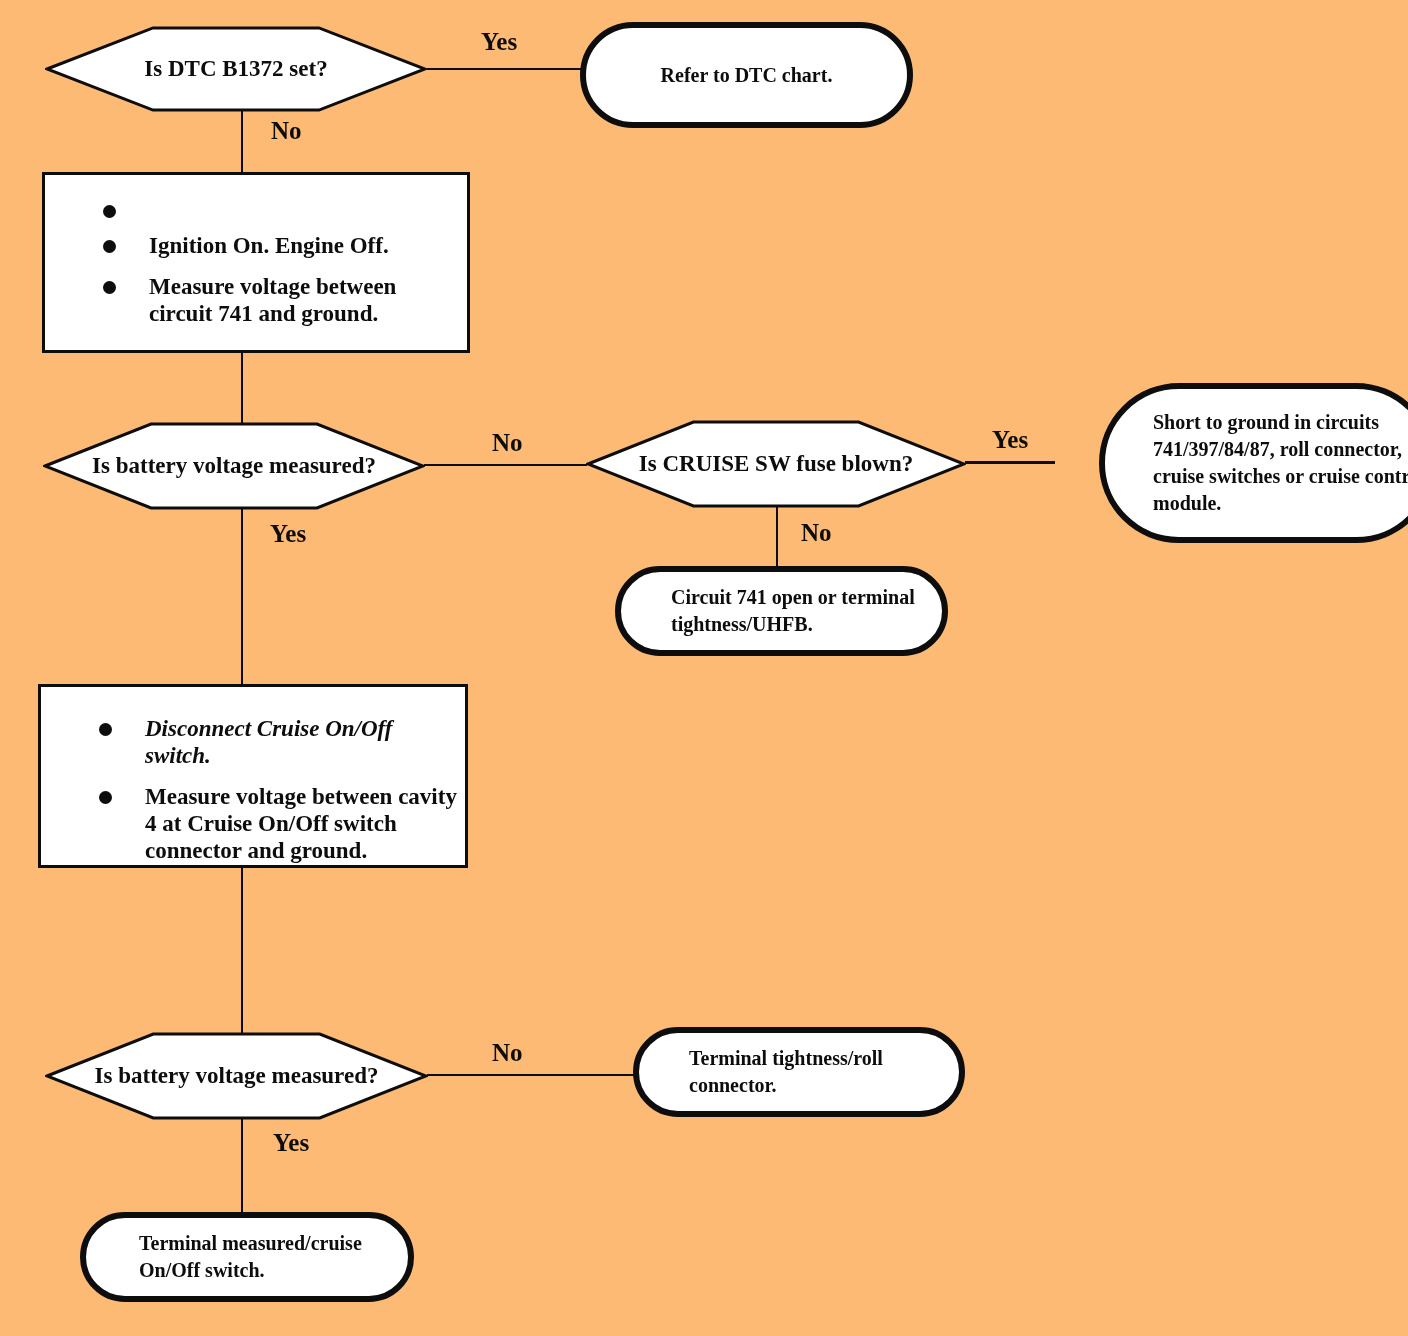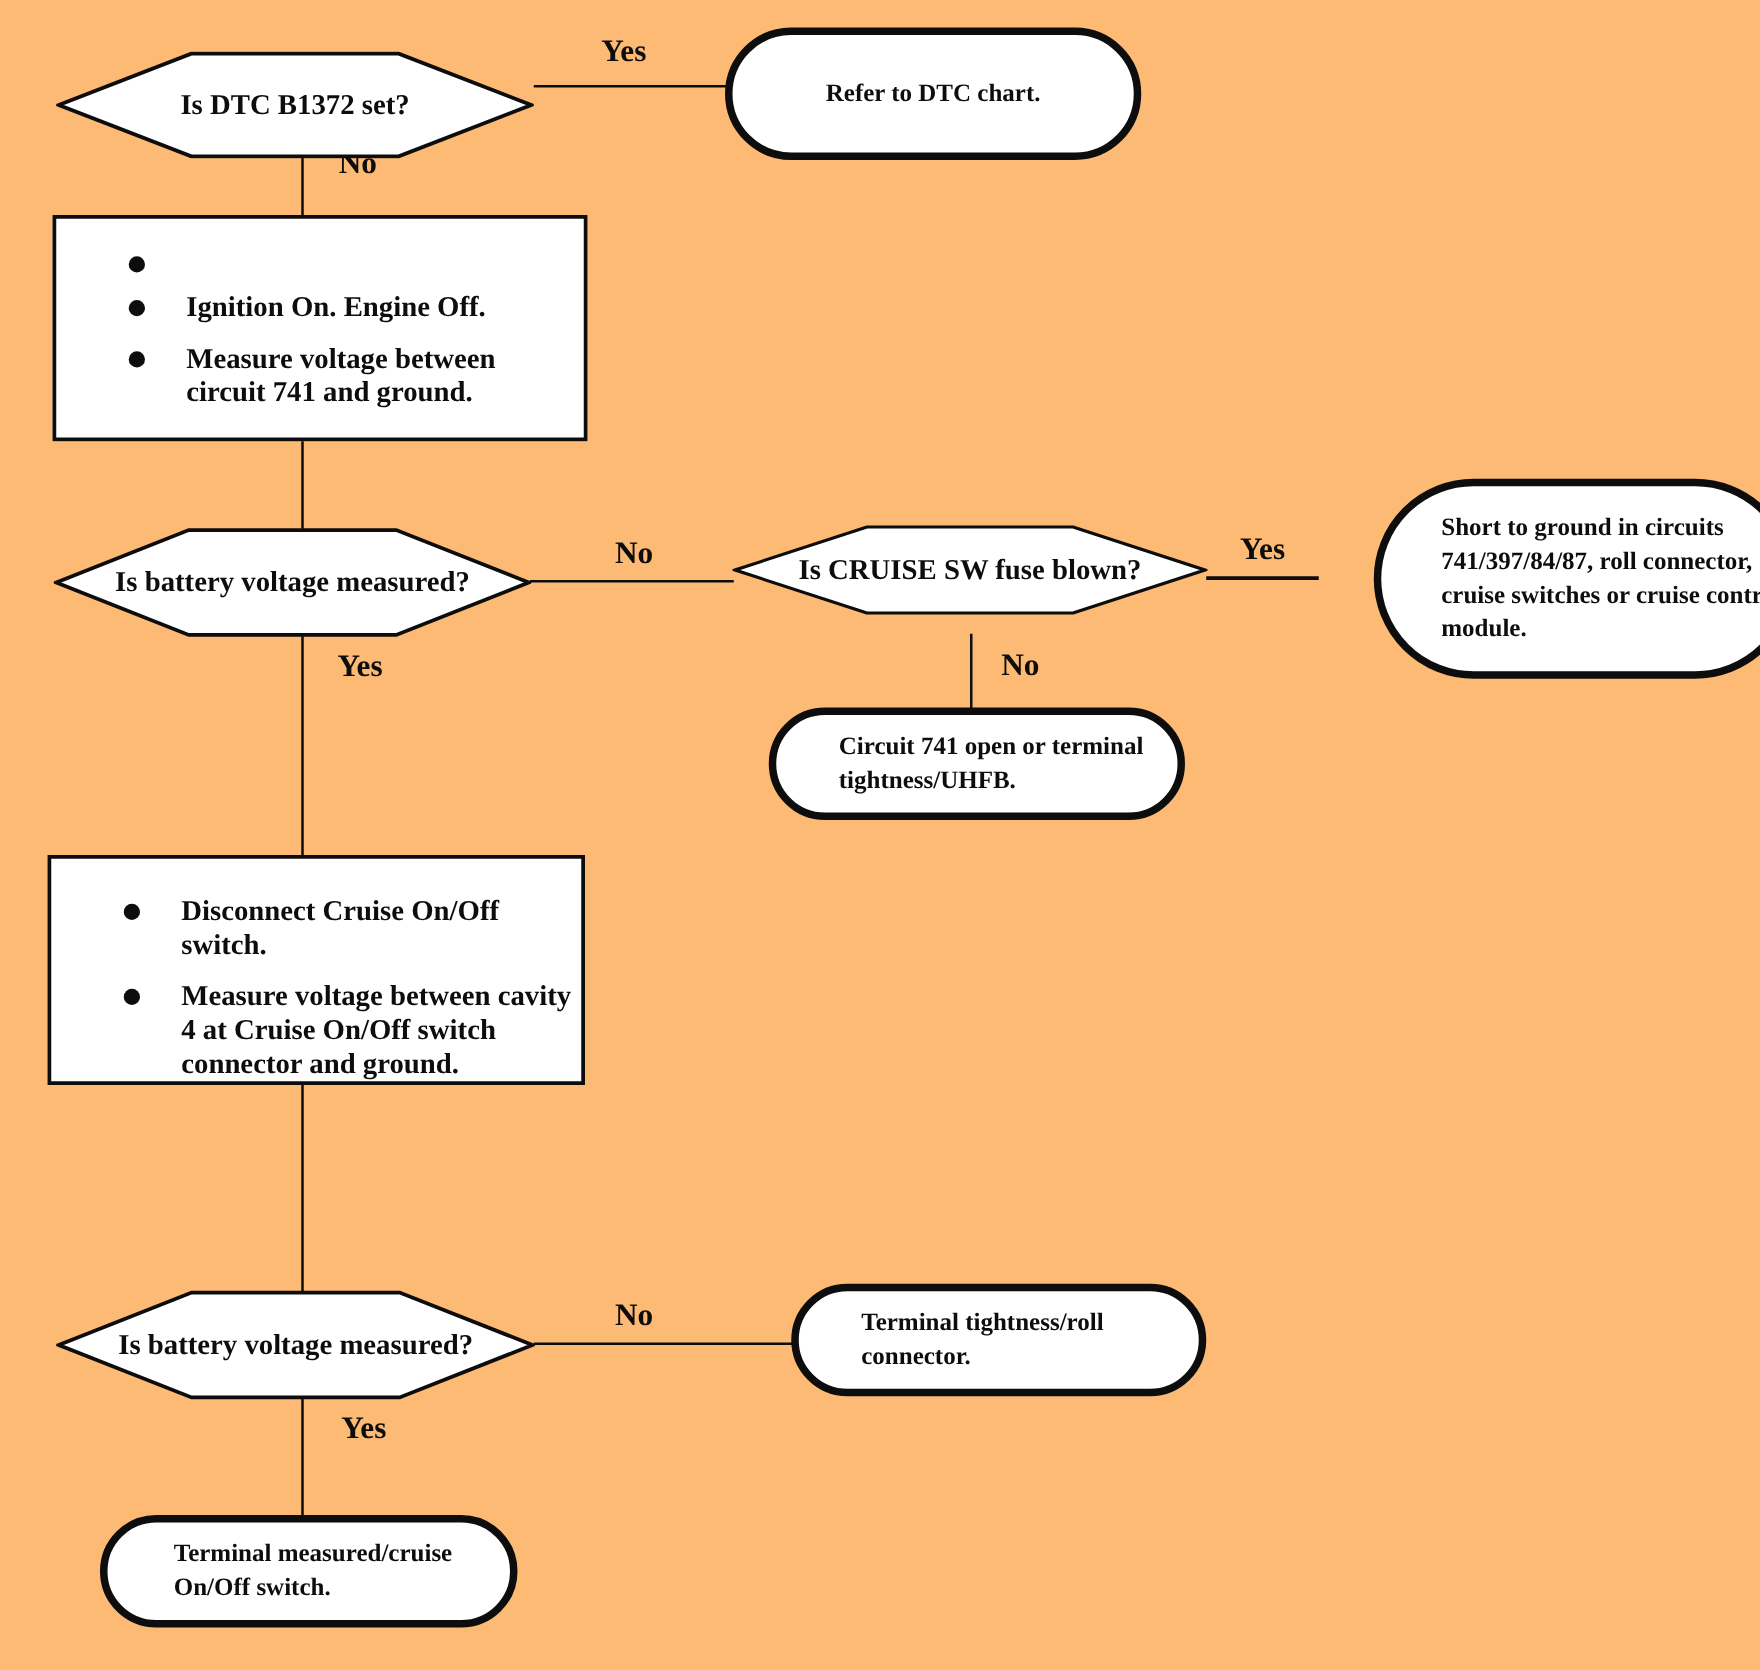--- a/index.html
+++ b/index.html
@@ -54,21 +54,21 @@
 
   <div class="edge-label" style="left:481px; top:28px;">Yes</div>
   <div class="edge-label" style="left:271px; top:117px;">No</div>
   <div class="edge-label" style="left:492px; top:429px;">No</div>
   <div class="edge-label" style="left:270px; top:520px;">Yes</div>
   <div class="edge-label" style="left:992px; top:426px;">Yes</div>
   <div class="edge-label" style="left:801px; top:519px;">No</div>
   <div class="edge-label" style="left:492px; top:1039px;">No</div>
   <div class="edge-label" style="left:273px; top:1129px;">Yes</div>
 
-  <div class="node hex" style="left:45px; top:41px; width:382px; height:86px;">
+  <div class="node hex" style="left:45px; top:26px; width:382px; height:86px;">
     <svg viewBox="0 0 382 87" preserveAspectRatio="none">
       <polygon points="2,43.5 108,2 274,2 380,43.5 274,85 108,85" fill="#ffffff" stroke="#0d0d0d" stroke-width="3"></polygon>
     </svg>
     <div class="label">Is DTC B1372 set?</div>
   </div>
 
   <div class="node stadium centered" style="left:580px; top:22px; width:333px; height:106px;">
     <div class="txt" style="text-align:center;">Refer to DTC chart.</div>
   </div>
 
@@ -88,40 +88,40 @@
     </ul>
   </div>
 
   <div class="node hex" style="left:43px; top:422px; width:382px; height:88px;">
     <svg viewBox="0 0 382 87" preserveAspectRatio="none">
       <polygon points="2,43.5 108,2 274,2 380,43.5 274,85 108,85" fill="#ffffff" stroke="#0d0d0d" stroke-width="3"></polygon>
     </svg>
     <div class="label">Is battery voltage measured?</div>
   </div>
 
-  <div class="node hex" style="left:586px; top:420px; width:380px; height:72px;">
+  <div class="node hex" style="left:586px; top:420px; width:380px; height:88px;">
     <svg viewBox="0 0 382 87" preserveAspectRatio="none">
       <polygon points="2,43.5 108,2 274,2 380,43.5 274,85 108,85" fill="#ffffff" stroke="#0d0d0d" stroke-width="3"></polygon>
     </svg>
     <div class="label">Is CRUISE SW fuse blown?</div>
   </div>
 
   <div class="node stadium" style="left:1099px; top:383px; width:337px; height:160px; border-radius:80px; padding-left:48px;">
     <div class="txt" style="width:274px;">Short to ground in circuits 741/397/84/87, roll connector, cruise switches or cruise control module.</div>
   </div>
 
   <div class="node stadium" style="left:615px; top:566px; width:333px; height:90px; padding-left:50px;">
     <div class="txt" style="width:266px;">Circuit 741 open or terminal tightness/UHFB.</div>
   </div>
 
   <div class="node proc" style="left:38px; top:684px; width:430px; height:184px; padding:28px 0 0 58px;">
     <ul class="bullets">
       <li class="bullet-item">
         <span class="dot"></span>
-        <span class="btxt" style="width:312px;">Disconnect Cruise On/Off switch.</span>
+        <span class="btxt" style="width:312px;font-style:italic;">Disconnect Cruise On/Off switch.</span>
       </li>
       <li class="bullet-item">
         <span class="dot"></span>
         <span class="btxt" style="width:312px;">Measure voltage between cavity 4 at Cruise On/Off switch connector and ground.</span>
       </li>
     </ul>
   </div>
 
   <div class="node hex" style="left:45px; top:1032px; width:383px; height:88px;">
     <svg viewBox="0 0 382 87" preserveAspectRatio="none">

